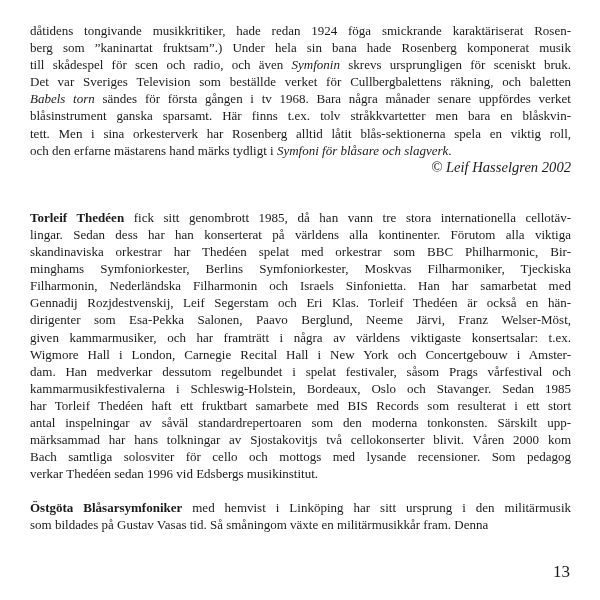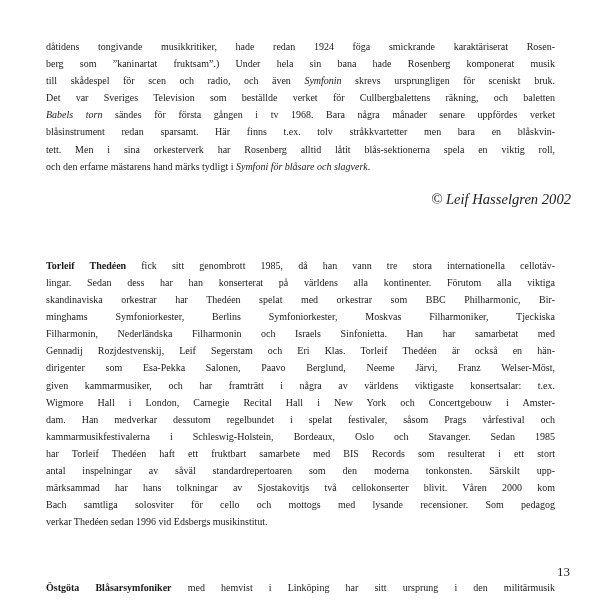--- a/index.html
+++ b/index.html
@@ -15,22 +15,22 @@
       font-family: "Liberation Serif", "DejaVu Serif", serif;
       color: #1a1a1a;
     }
     .page {
       position: absolute;
       left: 30px;
       top: 22px;
       width: 541px;
     }
     p {
-      margin: 16px;
-      font-size: 10px;
+      margin: 0;
+      font-size: 13px;
       line-height: 17.1px;
       text-align: justify;
       text-align-last: left;
       hyphens: manual;
     }
     .line {
       display: block;
       text-align: justify;
       text-align-last: justify;
       white-space: nowrap;
@@ -47,35 +47,35 @@
       font-size: 14.6px;
       line-height: 17.1px;
       margin-top: 0px;
     }
     .para-gap-large { height: 33px; }
     .para-gap { height: 17px; }
     .page-number {
       position: absolute;
       right: 30px;
       top: 564px;
-      font-size: 13px;
+      font-size: 17px;
       line-height: 16px;
     }
   </style>
 </head>
 <body>
 
 <div class="page">
   <p>
       <span class="line">dåtidens tongivande musikkritiker, hade redan 1924 föga smickrande karaktäriserat Rosen-</span>
       <span class="line">berg som ”kaninartat fruktsam”.) Under hela sin bana hade Rosenberg komponerat musik</span>
       <span class="line">till skådespel för scen och radio, och även <em>Symfonin</em> skrevs ursprungligen för sceniskt bruk.</span>
       <span class="line">Det var Sveriges Television som beställde verket för Cullbergbalettens räkning, och baletten</span>
       <span class="line"><em>Babels torn</em> sändes för första gången i tv 1968. Bara några månader senare uppfördes verket</span>
-      <span class="line">blåsinstrument redan sparsamt. Här finns t.ex. tolv stråkkvartetter men bara en blåskvin-</span>
+      <span class="line">blåsinstrument ganska sparsamt. Här finns t.ex. tolv stråkkvartetter men bara en blåskvin-</span>
       <span class="line">tett. Men i sina orkesterverk har Rosenberg alltid låtit blås-sektionerna spela en viktig roll,</span>
       <span class="line last">och den erfarne mästarens hand märks tydligt i <em>Symfoni för blåsare och slagverk</em>.</span>
     </p>
   <div class="signature">© Leif Hasselgren 2002</div>
   <div class="para-gap-large"></div>
   <p>
       <span class="line"><b>Torleif Thedéen</b> fick sitt genombrott 1985, då han vann tre stora internationella cellotäv-</span>
       <span class="line">lingar. Sedan dess har han konserterat på världens alla kontinenter. Förutom alla viktiga</span>
       <span class="line">skandinaviska orkestrar har Thedéen spelat med orkestrar som BBC Philharmonic, Bir-</span>
       <span class="line">minghams Symfoniorkester, Berlins Symfoniorkester, Moskvas Filharmoniker, Tjeckiska</span>

